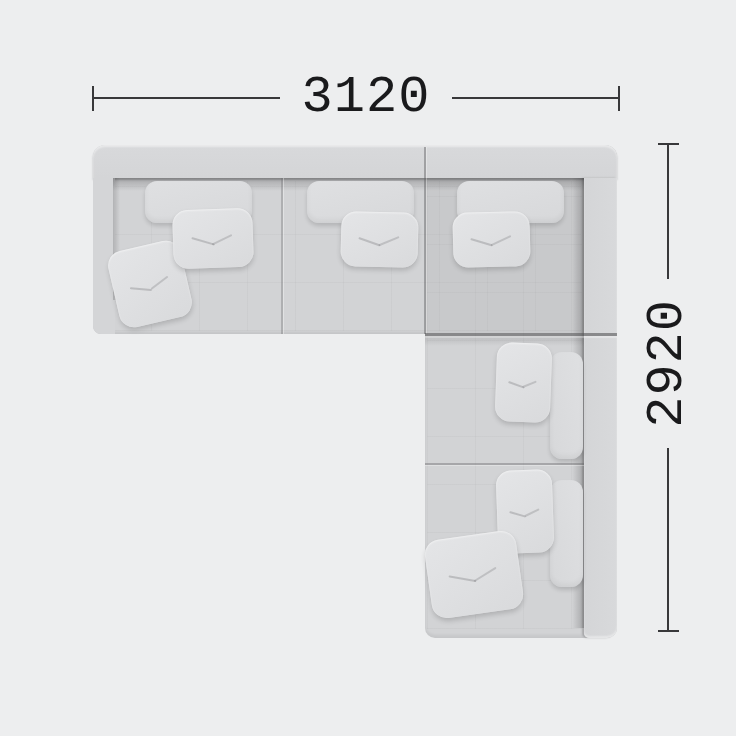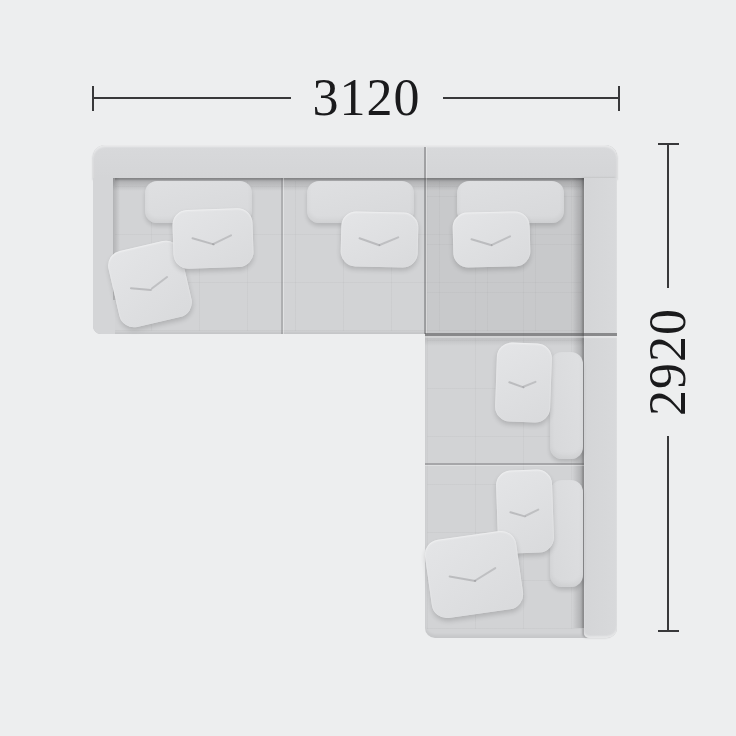--- a/index.html
+++ b/index.html
@@ -1,19 +1,19 @@
 <!DOCTYPE html>
 <html><head>
 <meta charset="utf-8">
 <style>
   html,body { margin:0; padding:0; }
   #canvas {
     position:relative; width:736px; height:736px;
     background:#EDEEEF; overflow:hidden;
-    font-family:Liberation Serif, serif;
+    font-family:Liberation Mono, monospace;
   }
   
   .dim-h {
     position:absolute; left:92px; top:72px; width:528px; height:52px;
     display:flex; flex-direction:row; align-items:center;
   }
   .dim-v {
     position:absolute; left:642px; top:143px; width:52px; height:489px;
     display:flex; flex-direction:column; align-items:center;
   }

